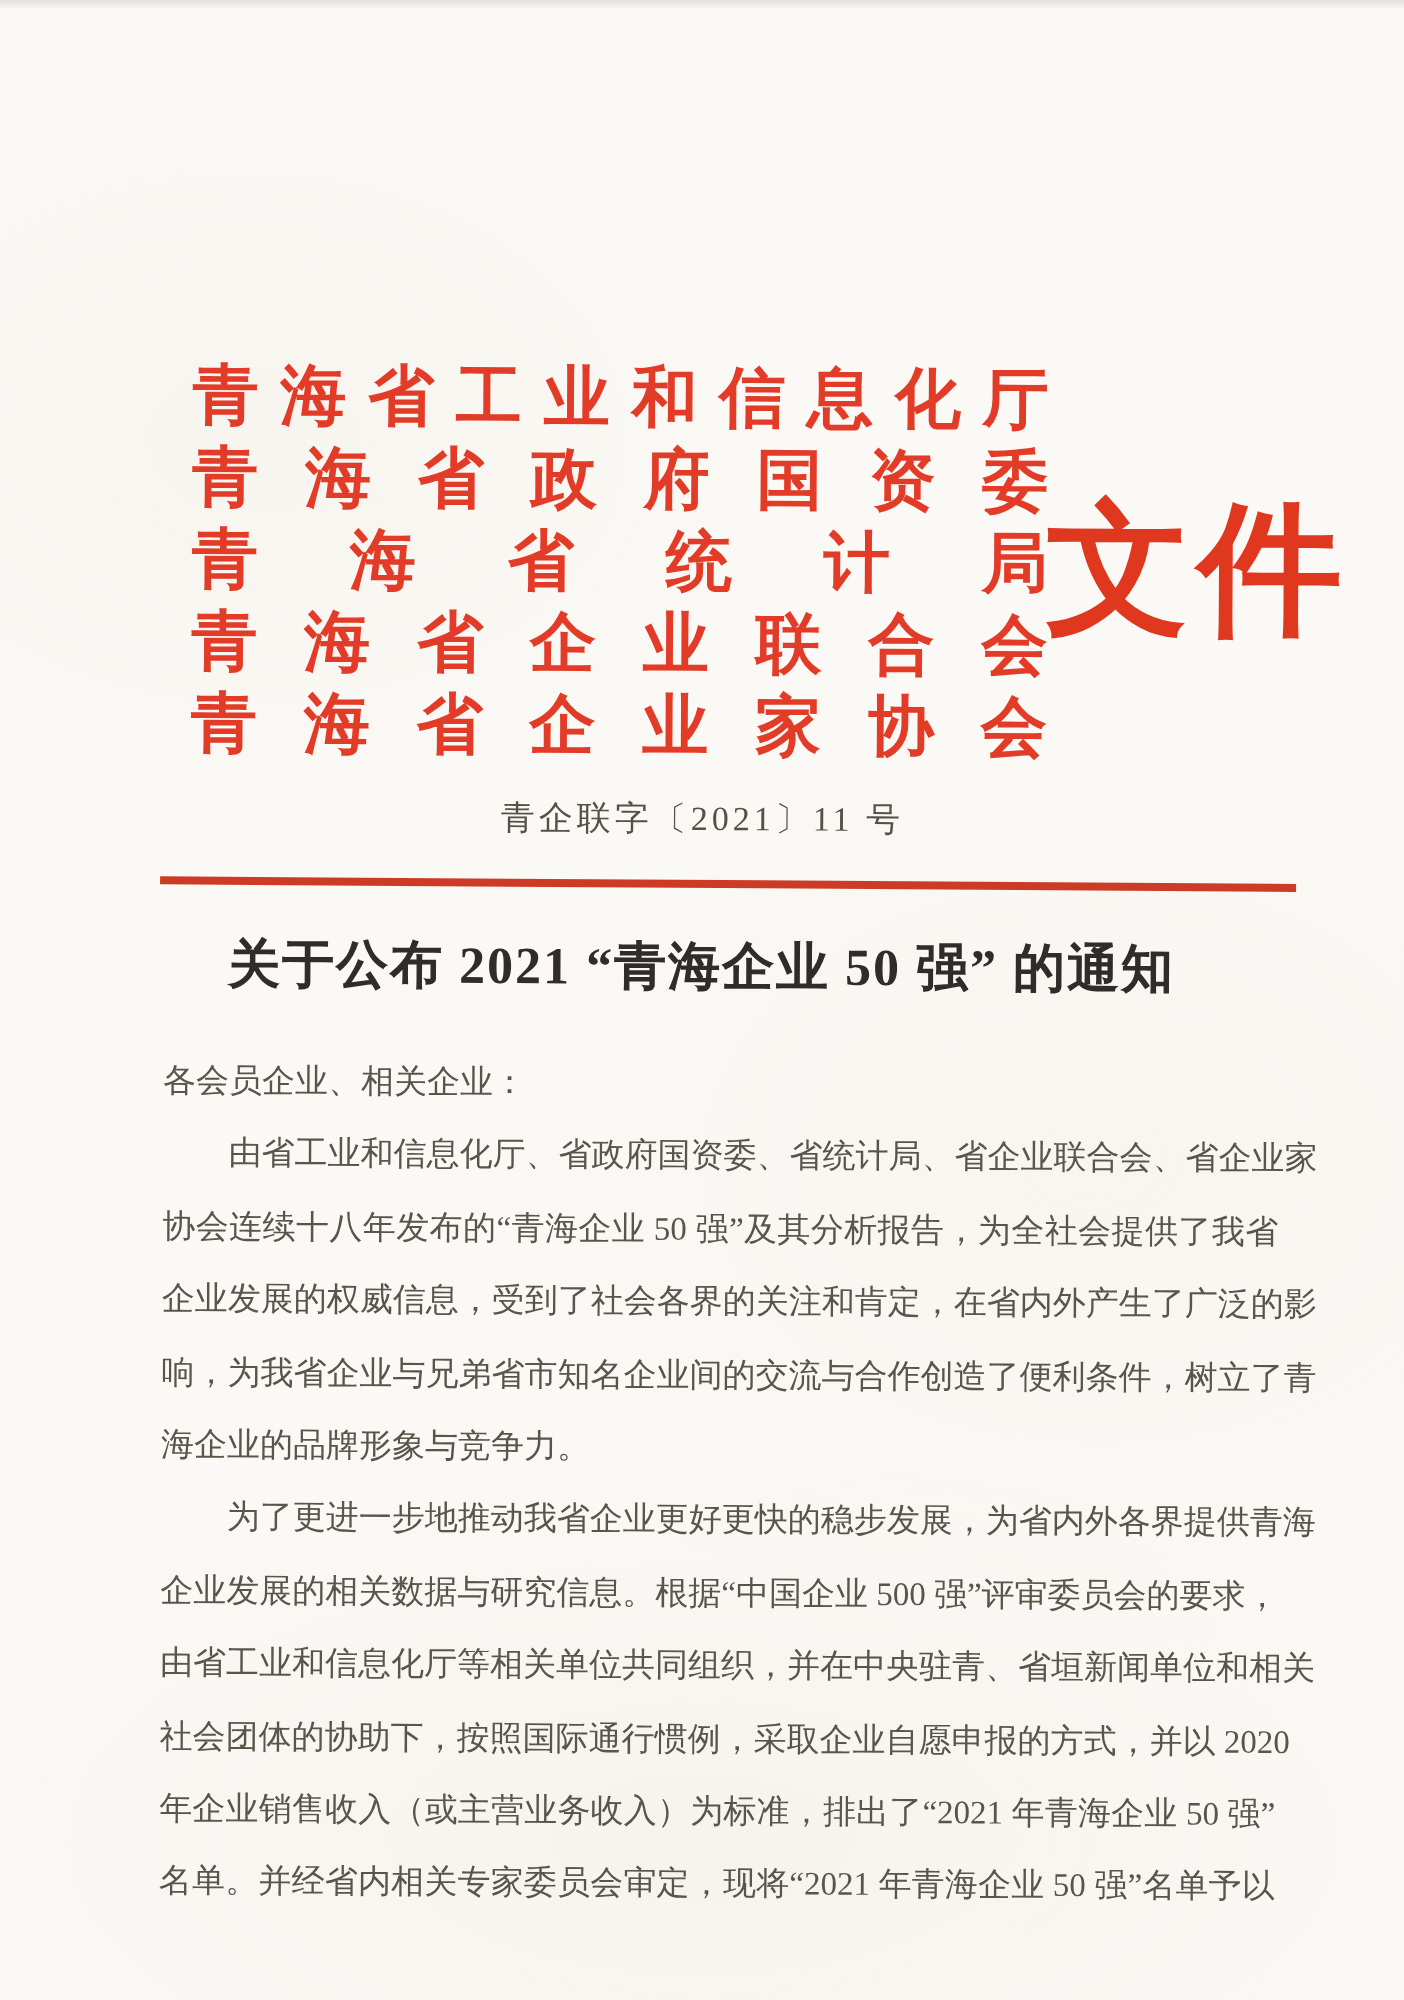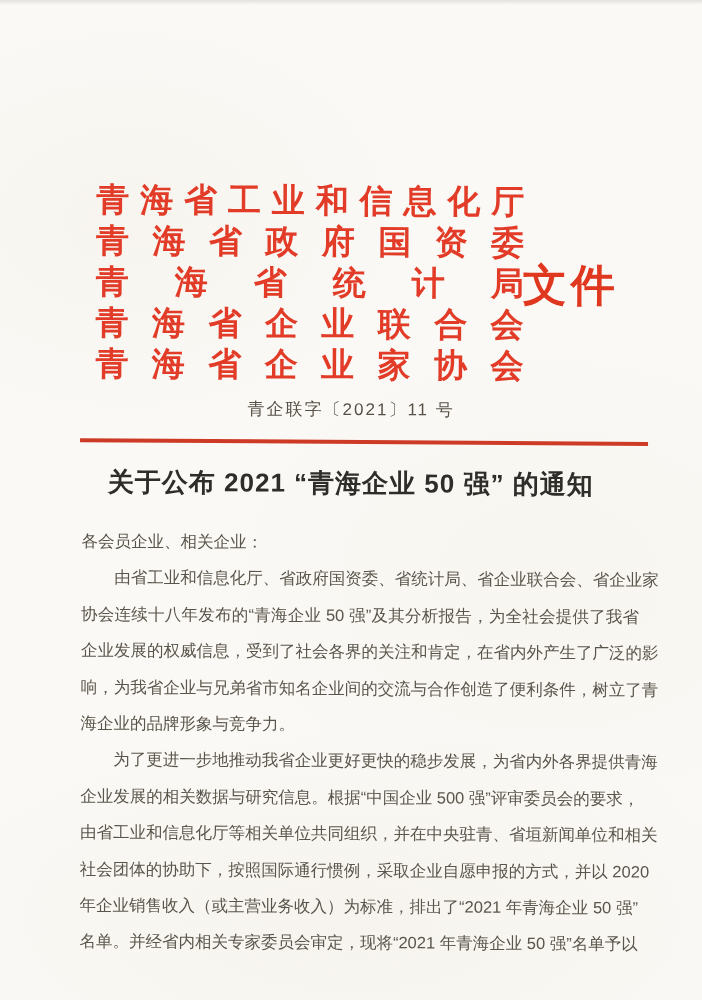--- a/index.html
+++ b/index.html
@@ -10,21 +10,21 @@
     width: 702px;
     height: 1000px;
     margin: 0 auto;
     overflow: hidden;
     background-color: #fbf9f5;
     background-image:
       linear-gradient(180deg, rgba(150,143,133,0.22) 0px, rgba(150,143,133,0.0) 5px),
       radial-gradient(ellipse 420px 300px at 18% 22%, rgba(196,186,170,0.07), transparent 70%),
       radial-gradient(ellipse 500px 360px at 78% 58%, rgba(196,186,170,0.06), transparent 70%),
       radial-gradient(ellipse 600px 260px at 50% 92%, rgba(188,178,162,0.08), transparent 75%);
-    font-family: Liberation Sans, sans-serif;
+    font-family: Liberation Serif, serif;
   }
 
   .content {
     position: absolute;
     inset: 0;
     transform: rotate(0.3deg);
     transform-origin: 50% 45%;
   }
 
   
@@ -45,21 +45,21 @@
     text-align: justify;
     text-align-last: justify;
     white-space: nowrap;
   }
 
   .doc-type {
     position: absolute;
     top: 252px;
     left: 522px;
     width: 136px;
-    font-size: 44px;
+    font-size: 72px;
     line-height: 64px;
     font-weight: 900;
     color: #e0371f;
     letter-spacing: 4px;
     white-space: nowrap;
   }
 
   .doc-number {
     position: absolute;
     top: 398px;

